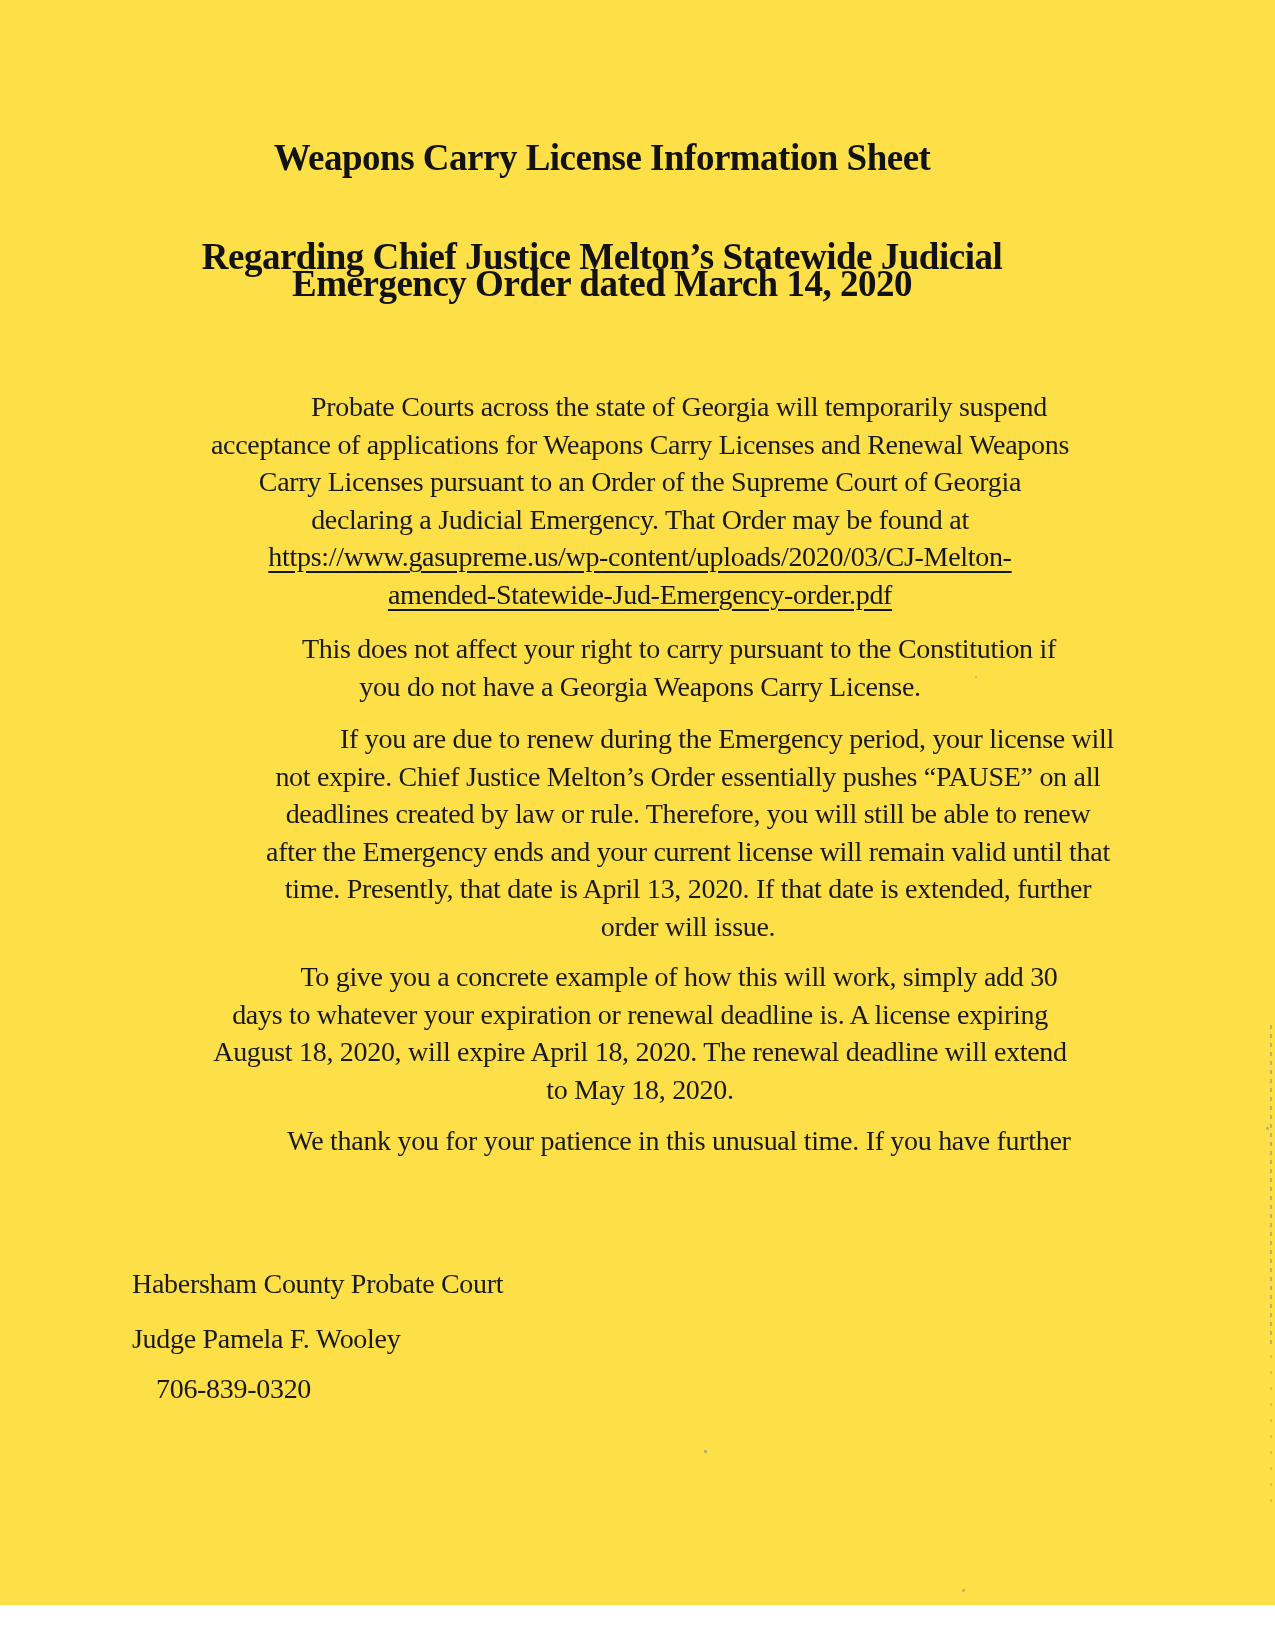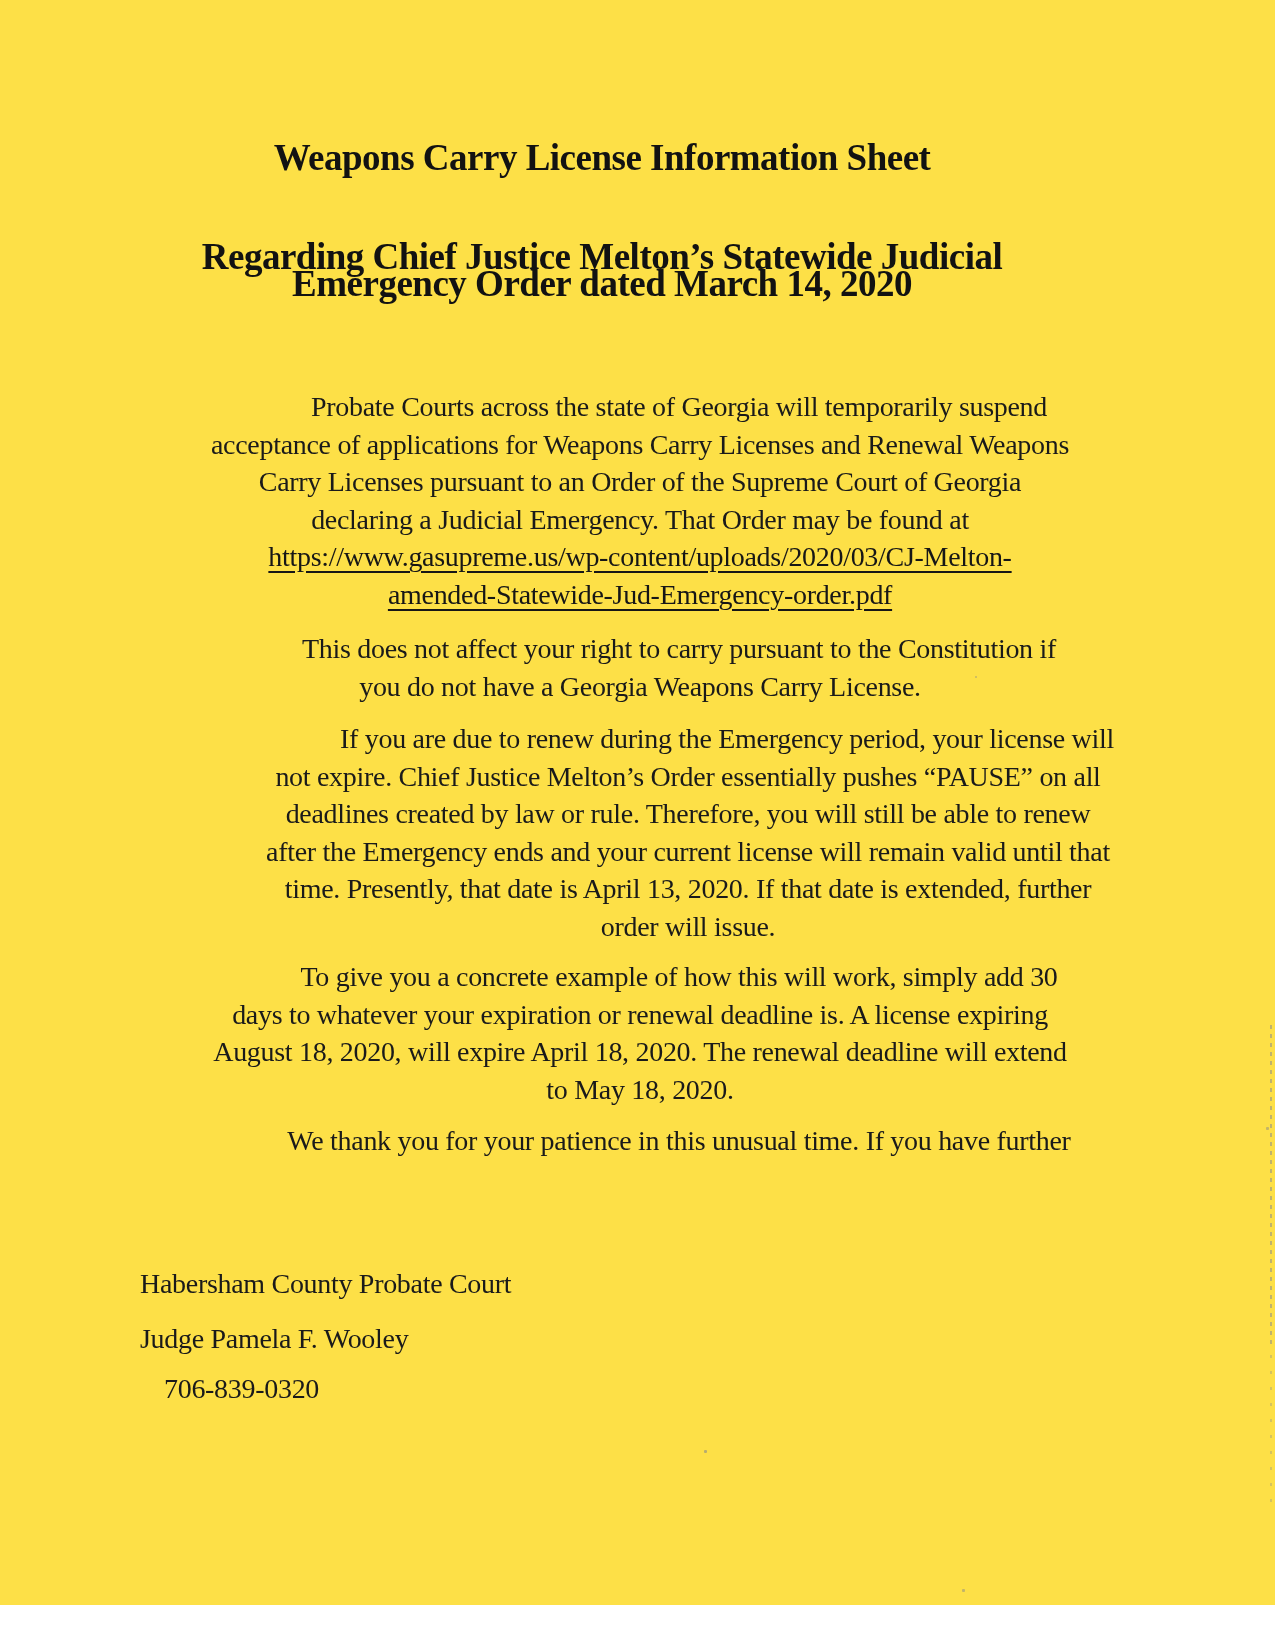--- a/index.html
+++ b/index.html
@@ -51,21 +51,21 @@
   .p4 { top: 958px; }
   .p5 { top: 1122px; }
   .link-line {
     text-decoration: underline;
     text-underline-offset: 5px;
     text-decoration-thickness: 2px;
     color: #161616;
   }
   .sig {
     position: absolute;
-    left: 140px;
+    left: 132px;
     font-size: 28px;
     letter-spacing: -0.3px;
     white-space: nowrap;
     color: #1a1a1a;
   }
   .sig-court { top: 1268px; }
   .sig-judge { top: 1323px; }
   .sig-phone { top: 1373px; margin-left: 24px; }
   
   .dotted-artifact {

